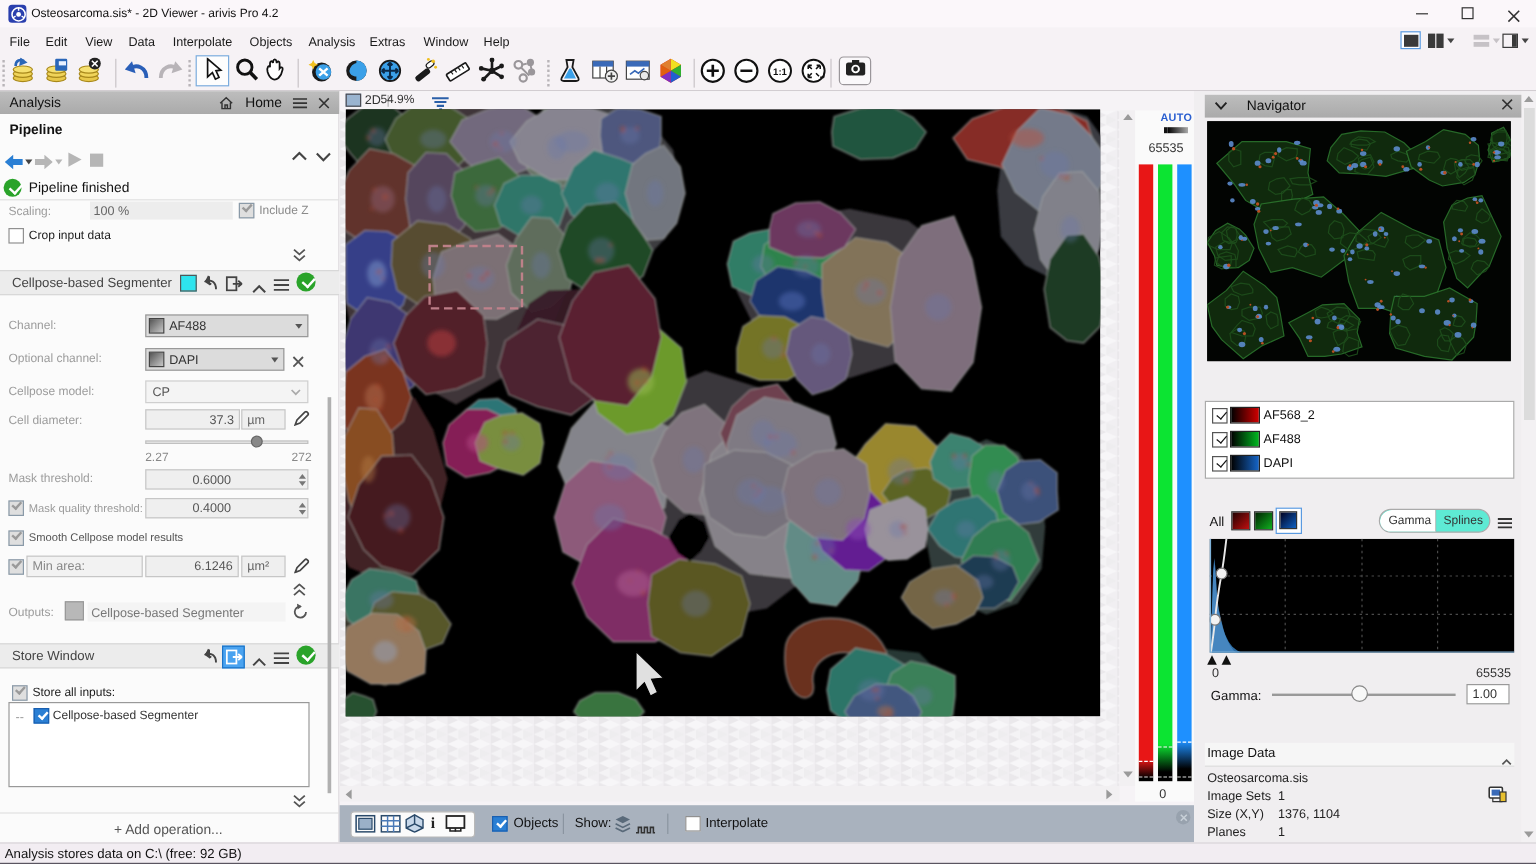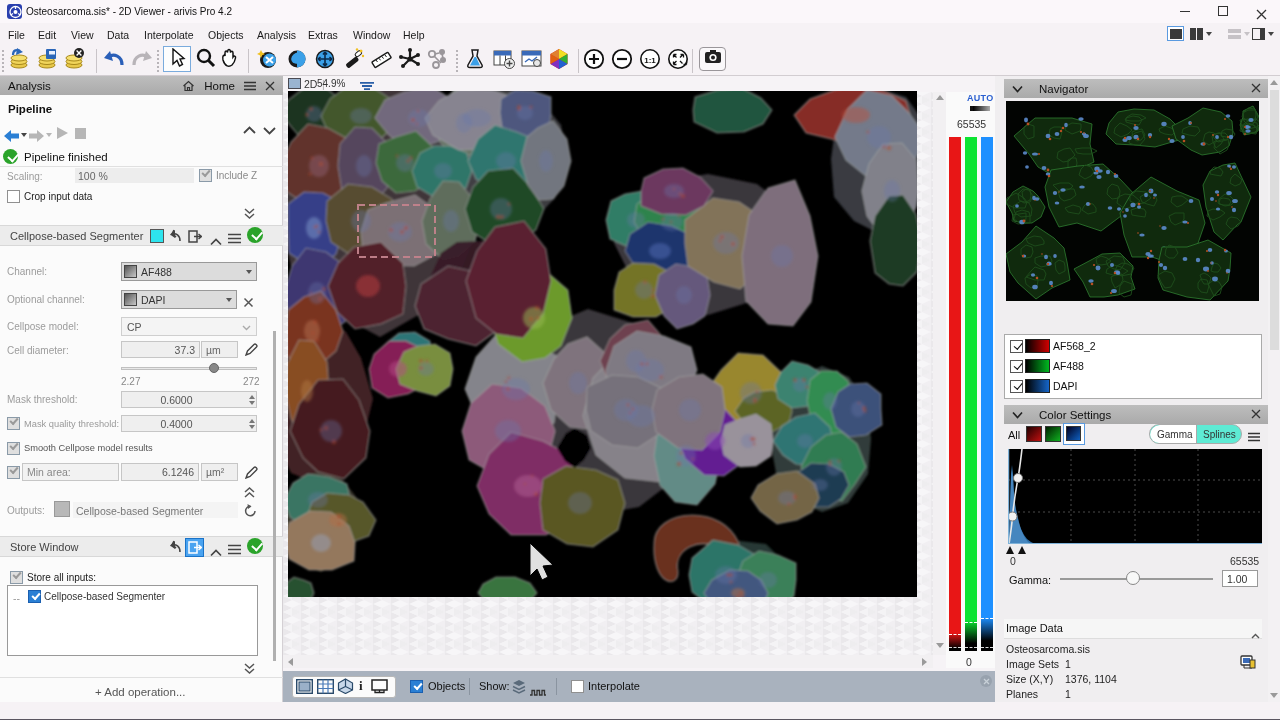--- a/index.html
+++ b/index.html
@@ -986,29 +986,20 @@
       <div class="abs" style="left:9px;top:258px;width:258px;height:65px;background:#fff;border:1px solid #aaa"></div>
       <div class="abs chkw" style="left:15px;top:264px"></div>
       <div class="abs" style="left:30px;top:263px;width:25px;height:14px;border:1px solid #222;background:linear-gradient(90deg,#000,#d00000)"></div>
       <div class="abs" style="left:58px;top:264px;font-size:10.5px;color:#111">AF568_2</div>
       <div class="abs chkw" style="left:15px;top:284px"></div>
       <div class="abs" style="left:30px;top:283px;width:25px;height:14px;border:1px solid #222;background:linear-gradient(90deg,#000,#00b820)"></div>
       <div class="abs" style="left:58px;top:284px;font-size:10.5px;color:#111">AF488</div>
       <div class="abs chkw" style="left:15px;top:304px"></div>
       <div class="abs" style="left:30px;top:303px;width:25px;height:14px;border:1px solid #222;background:linear-gradient(90deg,#000,#1565c8)"></div>
       <div class="abs" style="left:58px;top:304px;font-size:10.5px;color:#111">DAPI</div>
-      <div class="hdr abs" style="left:9px;top:329px;width:264px;height:19px">
-        <span style="margin-left:8px"><svg width="11" height="8" viewBox="0 0 11 8" xmlns="http://www.w3.org/2000/svg" style="">
-            <path d="M1,1.5 L5.5,6.5 L10,1.5" fill="none" stroke="#222" stroke-width="1.6"></path>
-          </svg></span>
-        <span style="margin-left:16px;font-size:11.5px">Color Settings</span>
-        <span style="margin-left:auto;margin-right:7px"><svg width="10" height="10" viewBox="0 0 10 10" xmlns="http://www.w3.org/2000/svg" style="">
-            <path d="M1,1 L9,9 M9,1 L1,9" stroke="#333" stroke-width="1.3"></path>
-          </svg></span>
-      </div>
       <div class="abs" style="left:13px;top:353px;font-size:11px;color:#111">All</div>
       <div class="abs" style="left:31px;top:350px;width:16px;height:16px;border:1px solid #333;background:linear-gradient(135deg,#200000,#c01010)"></div>
       <div class="abs" style="left:50px;top:350px;width:16px;height:16px;border:1px solid #333;background:linear-gradient(135deg,#002000,#10b020)"></div>
       <div class="abs" style="left:68px;top:347px;width:22px;height:22px;border:1.5px solid #5a9ae0;background:#fff">
         <div style="width:15px;height:15px;margin:2px;border:1px solid #333;background:linear-gradient(135deg,#000020,#1060c0)"></div>
       </div>
       <div class="abs" style="left:154px;top:348px;width:93px;height:20px;border:1px solid #aaa;border-radius:10px;background:#5eead4;overflow:hidden">
         <div style="position:absolute;left:0;top:0;width:47px;height:20px;background:#fff;border-right:1px solid #aaa;border-radius:10px 0 0 10px"></div>
         <span style="position:absolute;left:7px;top:4px;font-size:10px;color:#333">Gamma</span>
         <span style="position:absolute;left:53px;top:4px;font-size:10px;color:#333">Splines</span>
@@ -1060,13 +1051,16 @@
           <rect x="3" y="4" width="7" height="5" fill="#3a6ab8"></rect>
           <path d="M4,11 L4,14 L12,14" stroke="#333" fill="none"></path>
           <rect x="10" y="6" width="5" height="8" fill="#e8c030" stroke="#333"></rect>
         </svg></div>
     </div>
     <div class="abs" style="left:1268px;top:76px;width:12px;height:626px;background:#f3f1f3">
       <div class="abs" style="left:2px;top:4px;width:0;height:0;border-left:4px solid transparent;border-right:4px solid transparent;border-bottom:5px solid #9a9a9a"></div>
       <div class="abs" style="left:2px;top:617px;width:0;height:0;border-left:4px solid transparent;border-right:4px solid transparent;border-top:5px solid #9a9a9a"></div>
       <div class="abs" style="left:1.5px;top:14px;width:9px;height:260px;background:#dcdcdc"></div>
     </div>
+    <div class="abs" style="left:0;top:702px;width:1280px;height:18px;background:#f2edf2;border-top:1px solid #d8d4d8">
+      <div class="abs" style="left:4px;top:3px;font-size:11px;color:#111">Analysis stores data on C:\ (free: 92 GB)</div>
+    </div>
     <div class="abs" style="left:0;top:719px;width:1280px;height:1px;background:#5a5560"></div>
   </div>
 </body></html>

